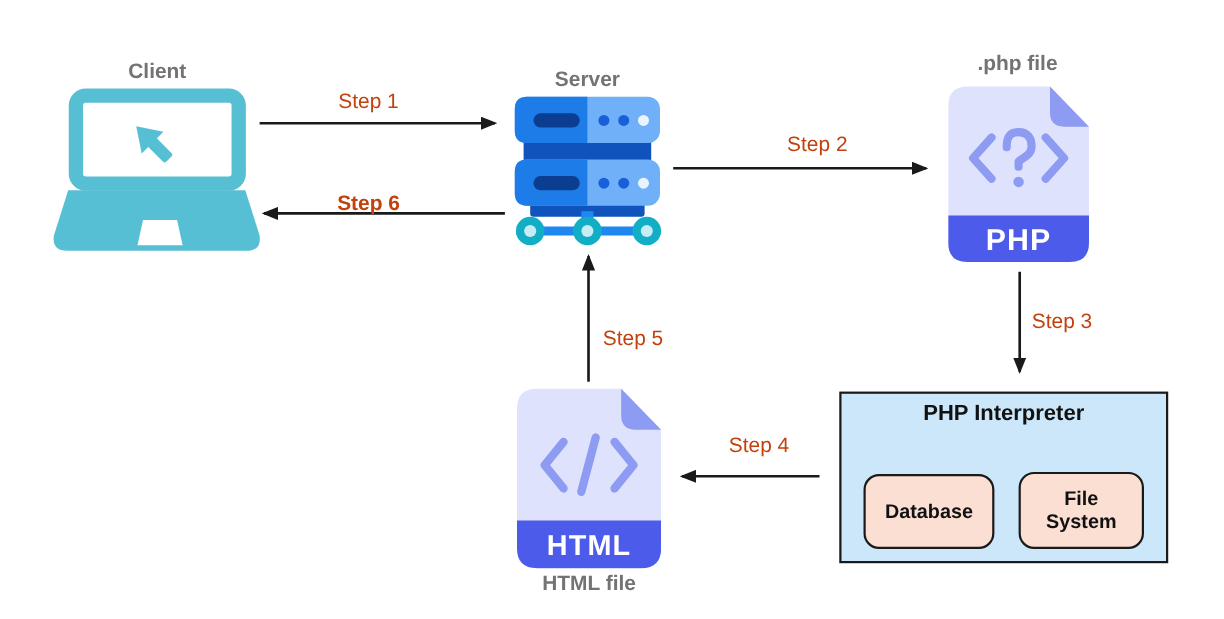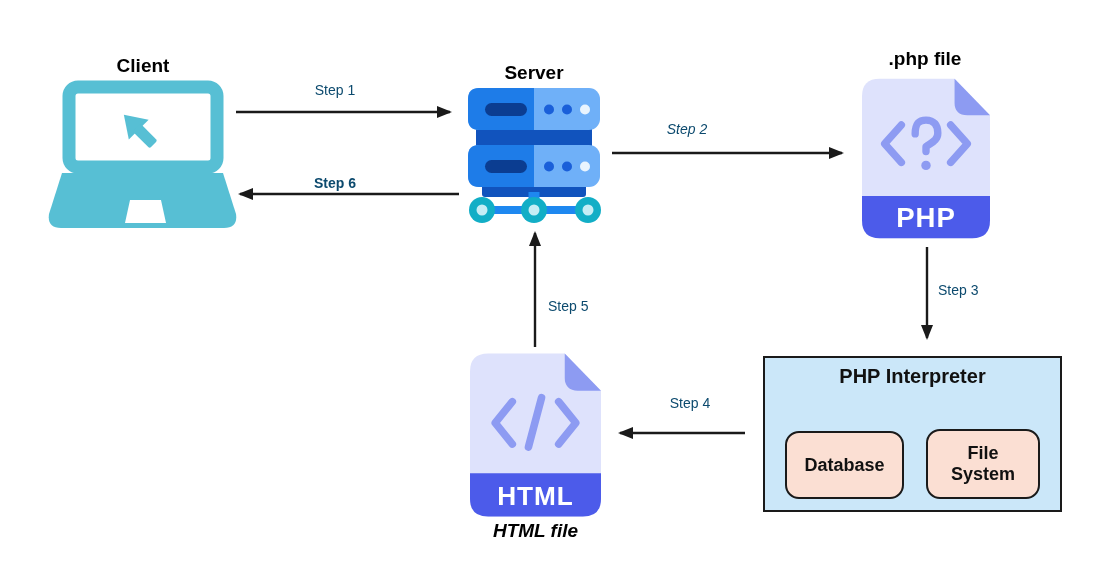--- a/index.html
+++ b/index.html
@@ -1,22 +1,22 @@
 <!DOCTYPE html>
 <html><head>
 <meta charset="utf-8">
 <style>
   html,body{margin:0;padding:0;background:#fff;}
   #canvas{
     position:relative;width:1113px;height:563px;background:#ffffff;
     font-family:"Liberation Sans","DejaVu Sans",sans-serif;color:#1a1a1a;overflow:hidden;
   }
   .abs{position:absolute;}
-  .node-label{font-weight:bold;font-size:19px;text-align:center;color:#000000;}
-  .step-label{font-size:14px;text-align:center;color:#0c4a6e;}
+  .node-label{font-weight:bold;font-size:19px;text-align:center;color:#737373;}
+  .step-label{font-size:19px;text-align:center;color:#c2410c;}
   #arrow-layer{position:absolute;left:0;top:0;pointer-events:none;}
   .interp{
     background:#cbe7f9;border:2px solid #1a1a1a;box-sizing:border-box;
   }
   .interp-title{font-weight:bold;font-size:20px;text-align:center;margin-top:7px;color:#111;}
   .subbox{
     position:absolute;background:#fbdfd3;border:2px solid #1a1a1a;border-radius:14px;
     display:flex;align-items:center;justify-content:center;box-sizing:border-box;
     font-weight:bold;font-size:18px;text-align:center;color:#111;
   }
@@ -41,21 +41,21 @@
     <path d="M612,153 H842" stroke="#1a1a1a" stroke-width="2.4" fill="none" marker-end="url(#blk)"></path>
     <path d="M927,247 V338" stroke="#1a1a1a" stroke-width="2.4" fill="none" marker-end="url(#blk)"></path>
     <path d="M745,433 H620" stroke="#1a1a1a" stroke-width="2.4" fill="none" marker-end="url(#blk)"></path>
     <path d="M535,347 V233" stroke="#1a1a1a" stroke-width="2.4" fill="none" marker-end="url(#blk)"></path>
     <path d="M459,194 H240" stroke="#1a1a1a" stroke-width="2.4" fill="none" marker-end="url(#blk)"></path>
     <path d="M853,391 V424" stroke="#595959" stroke-width="4.5" fill="none" marker-start="url(#gry)" marker-end="url(#gry)"></path>
     <path d="M970,391 V424" stroke="#595959" stroke-width="4.5" fill="none" marker-start="url(#gry)" marker-end="url(#gry)"></path>
   </svg>
 
   <div class="abs step-label" style="left:280px;top:82px;width:110px;">Step 1</div>
-  <div class="abs step-label" style="left:632px;top:121px;width:110px;font-style:italic;">Step 2</div>
+  <div class="abs step-label" style="left:688px;top:121px;width:110px;">Step 2</div>
   <div class="abs step-label" style="left:938px;top:282px;width:90px;text-align:left;">Step 3</div>
   <div class="abs step-label" style="left:640px;top:395px;width:100px;">Step 4</div>
   <div class="abs step-label" style="left:548px;top:282px;width:90px;text-align:left;margin-top:16px;">Step 5</div>
   <div class="abs step-label" style="left:280px;top:175px;width:110px;font-weight:bold;">Step 6</div>
 
   <div class="abs node-label" style="left:83px;top:55px;width:120px;">Client</div>
   <svg class="abs" style="left:48px;top:78px;" width="190" height="151" viewBox="0 0 190 151">
     <rect x="21" y="9" width="148" height="80" rx="9" fill="#ffffff" stroke="#57BFD4" stroke-width="13"></rect>
     <g transform="translate(90,51) rotate(-45)">
       <polygon points="0,-20 14,1 -14,1" fill="#57BFD4"></polygon>
@@ -128,15 +128,15 @@
     <path d="M18,0 H94 L130,37 V144 Q130,162 112,162 H18 Q0,162 0,144 V18 Q0,0 18,0 Z" fill="#DEE2FC"></path>
     <path d="M94,0 L130,37 H107 Q94,37 94,24 Z" fill="#8D9BF2"></path>
     <g stroke="#8D9BF2" stroke-width="7.5" stroke-linecap="round" stroke-linejoin="round" fill="none">
       <polyline points="42,48 25,69 42,90"></polyline>
       <polyline points="88,48 105,69 88,90"></polyline>
       <line x1="71" y1="44" x2="58" y2="93"></line>
     </g>
     <path d="M0,119 H130 V144 Q130,162 112,162 H18 Q0,162 0,144 Z" fill="#4C5BEA"></path>
     <text x="65" y="150" text-anchor="middle" font-size="26" class="badge-text">HTML</text>
   </svg>
-  <div class="abs node-label" style="left:473px;top:520px;width:125px;font-style:italic;">HTML file</div>
+  <div class="abs node-label" style="left:473px;top:520px;width:125px;">HTML file</div>
 
 </div>
 
 </body></html>

